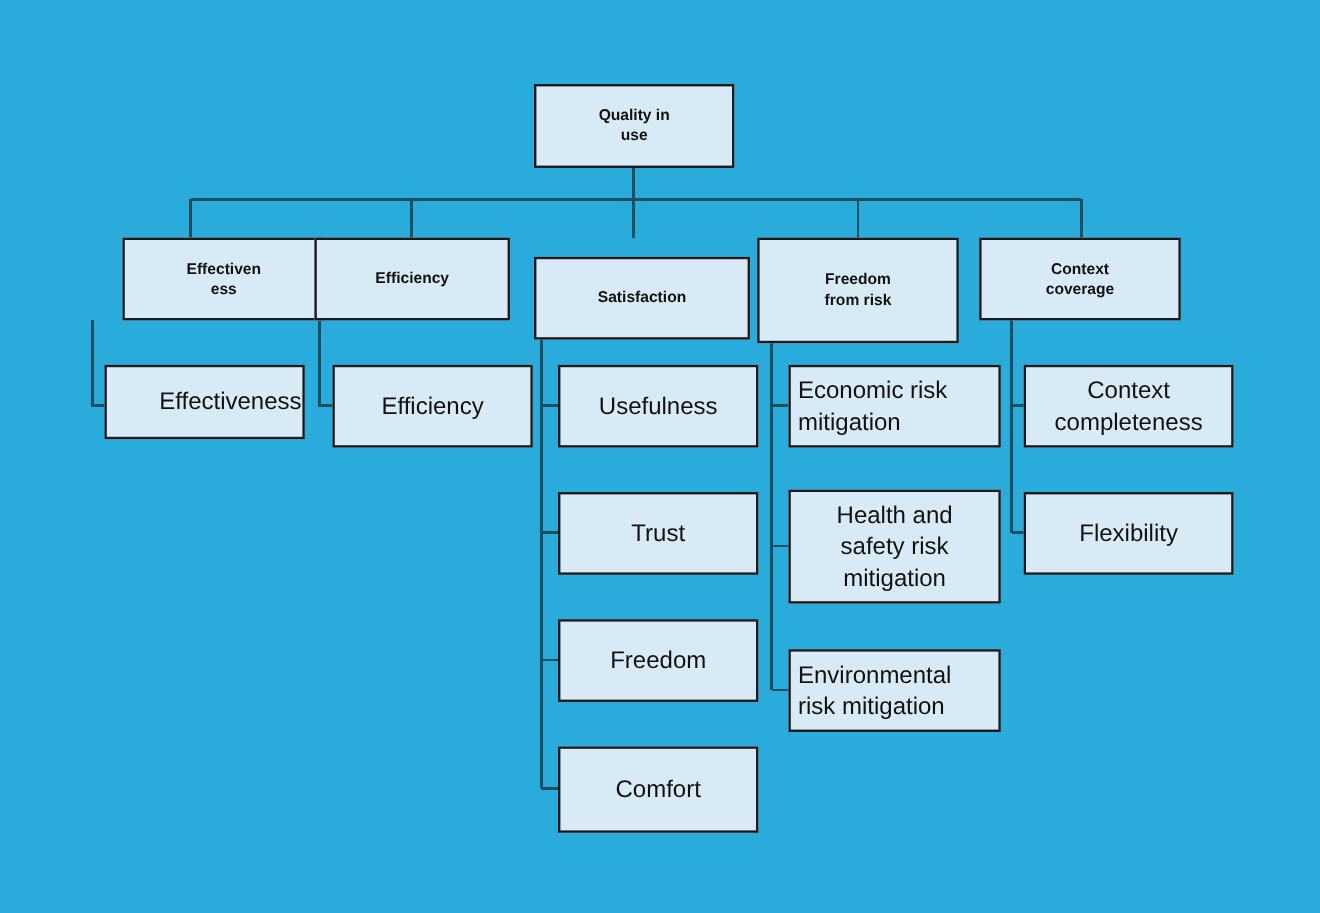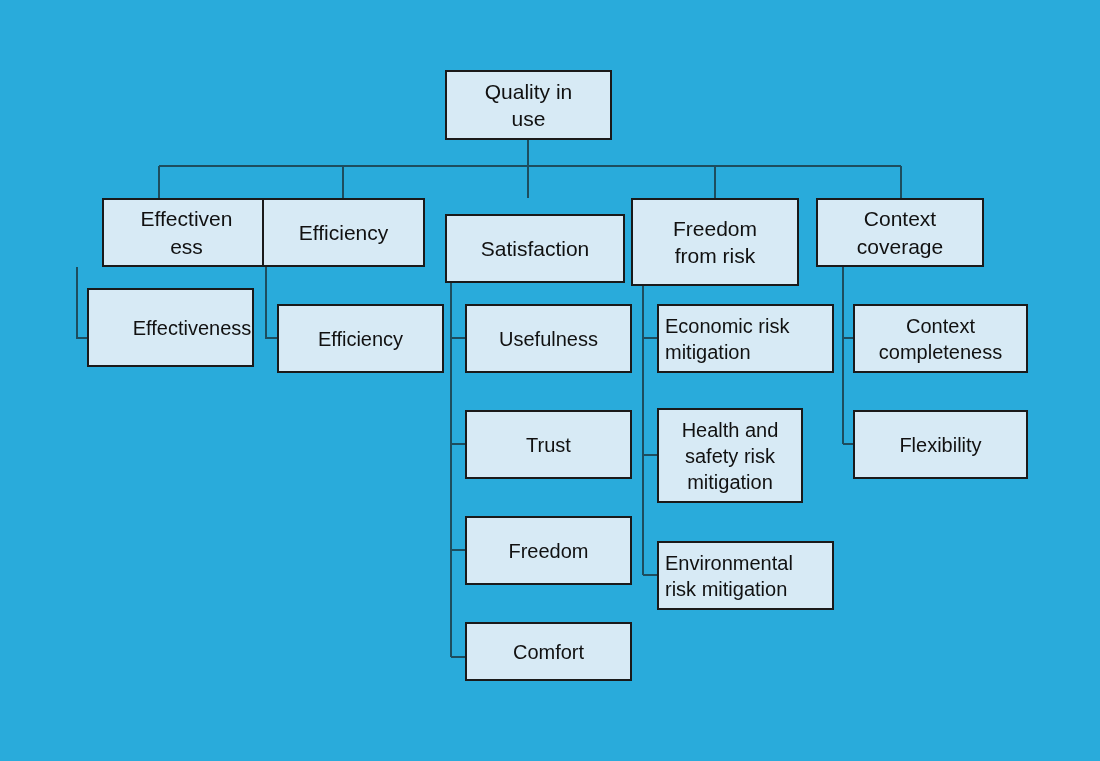--- a/index.html
+++ b/index.html
@@ -38,22 +38,22 @@
     line-height: 1.30;
     z-index: 2;
   }
   .node .txt {
     display: block;
     width: 100%;
     white-space: pre-line;
   }
   .lvl0, .lvl1 {
     justify-content: center;
-    font-weight: normal;
-    font-size: 21px;
+    font-weight: bold;
+    font-size: 13px;
   }
   .lvl0 .txt, .lvl1 .txt {
     text-align: center;
   }
   .leaf {
     font-weight: normal;
     font-size: 20px;
     justify-content: center;
   }
   .leaf .txt {
@@ -127,46 +127,46 @@
   <div class="node lvl1" style="left:631px; top:198px; width:168px; height:88px;">
     <span class="txt">Freedom
 from risk</span>
   </div>
 
   <div class="node lvl1" style="left:816px; top:198px; width:168px; height:69px;">
     <span class="txt">Context
 coverage</span>
   </div>
 
-  <div class="node leaf" style="left:87px; top:288px; width:167px; height:79px;padding-left:43px;">
+  <div class="node leaf" style="left:87px; top:304px; width:167px; height:62px;padding-left:43px;">
     <span class="txt">Effectiveness</span>
   </div>
 
   <div class="node leaf" style="left:277px; top:304px; width:167px; height:69px;">
     <span class="txt">Efficiency</span>
   </div>
 
   <div class="node leaf" style="left:465px; top:410px; width:167px; height:69px;">
     <span class="txt">Trust</span>
   </div>
   <div class="node leaf" style="left:465px; top:304px; width:167px; height:69px;">
     <span class="txt">Usefulness</span>
   </div>
   <div class="node leaf" style="left:465px; top:516px; width:167px; height:69px;">
     <span class="txt">Freedom</span>
   </div>
-  <div class="node leaf" style="left:465px; top:622px; width:167px; height:59px;">
+  <div class="node leaf" style="left:465px; top:622px; width:167px; height:72px;">
     <span class="txt">Comfort</span>
   </div>
 
   <div class="node leaf align-left" style="left:657px; top:304px; width:177px; height:69px;">
     <span class="txt">Economic risk
 mitigation</span>
   </div>
-  <div class="node leaf" style="left:657px; top:408px; width:146px; height:95px;">
+  <div class="node leaf" style="left:657px; top:408px; width:177px; height:95px;">
     <span class="txt">Health and
 safety risk
 mitigation</span>
   </div>
   <div class="node leaf align-left" style="left:657px; top:541px; width:177px; height:69px;">
     <span class="txt">Environmental
 risk mitigation</span>
   </div>
 
   <div class="node leaf" style="left:853px; top:304px; width:175px; height:69px;">

